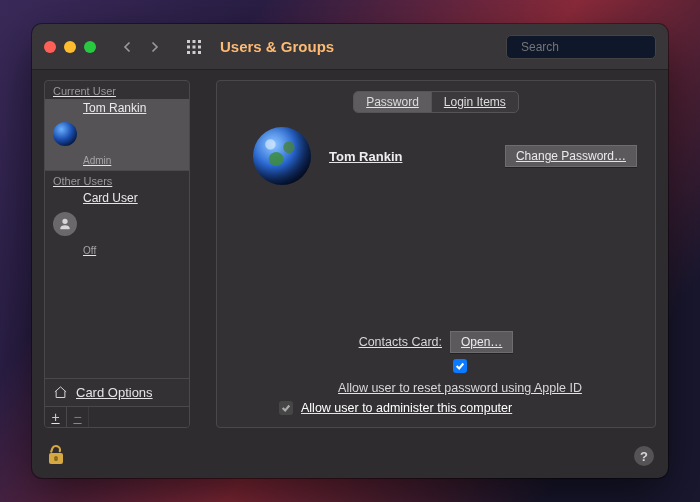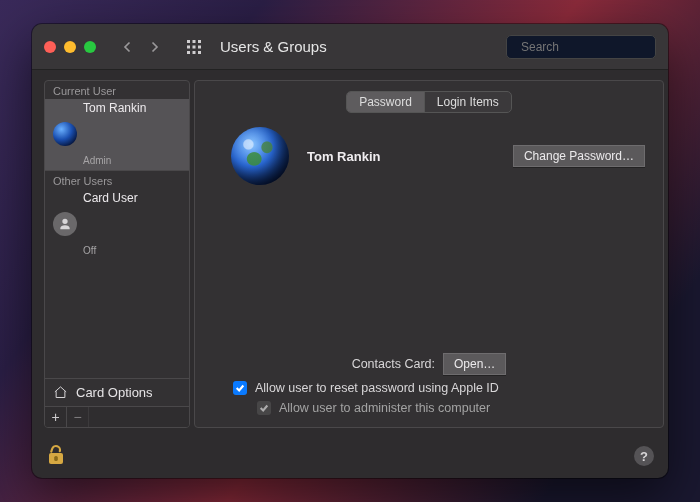--- a/index.html
+++ b/index.html
@@ -28,31 +28,31 @@
     gap:10px;
   }
   .traffic { display:flex; gap:8px; }
   .tl { width:12px;height:12px;border-radius:50%; }
   .red{background:#fe5f57;} .yel{background:#febc2e;} .grn{background:#28c840;}
   .navbtns { display:flex; gap:2px; margin-left:10px; }
   .navbtn { width:24px;height:24px; display:flex;align-items:center;justify-content:center; color:#9a989a; border-radius:4px;}
   .navbtn svg{width:12px;height:12px;stroke:#9a989a;stroke-width:2.2;fill:none;}
   .gridbtn { width:24px;height:24px;display:flex;align-items:center;justify-content:center;color:#d0ced0; margin-left:6px;}
   .gridbtn svg{width:14px;height:14px;}
-  .wtitle { font-weight:400; font-size:15px; color:#e5e5e5; margin-left:4px;}
+  .wtitle { font-weight:700; font-size:15px; color:#fdba74; margin-left:4px;}
   .spacer{flex:1;}
   .search {
     display:flex;align-items:center;gap:6px;
     background:#0f172a; border:1px solid #444;
     border-radius:5px; height:24px; padding:0 8px; width:150px;
     color:#8d8b8d;
   }
   .search svg{width:12px;height:12px;fill:#8d8b8d;}
   .search input{background:none;border:none;outline:none;color:#cfcdcf;font-size:12px;flex:1;}
-  .body { flex:1; display:flex; padding:10px 4px 6px 12px; gap:4px; }
+  .body { flex:1; display:flex; padding:10px 12px 6px 12px; gap:26px;text-decoration:underline; }
   
   .sidebar {
     width:146px; flex:none;
     display:flex; flex-direction:column;
     border:1px solid #4a484a; border-radius:4px;
     background:#333133;
     overflow:hidden;
   }
   .sb-top{flex:1; overflow:auto;}
   .sb-group-hdr{
@@ -100,21 +100,21 @@
   .bigavatar::after{content:"";position:absolute;inset:0;background:radial-gradient(ellipse at 40% 55%, rgba(60,140,60,0.85) 0 14%, transparent 16%), radial-gradient(ellipse at 62% 35%, rgba(70,130,60,0.8) 0 10%, transparent 12%), radial-gradient(ellipse at 30% 30%, rgba(230,240,255,0.6) 0 8%, transparent 10%);}
   .profname{font-weight:600;font-size:13px;color:#f0edf0;flex:1;}
   .btn{background:#5b595b;border:1px solid #6e6c6e;border-radius:0;color:#eceaec;font-size:12px;padding:3px 10px;box-shadow:0 1px 0 rgba(0,0,0,0.3);}
   .flexgap{flex:1;}
   .row{display:flex;align-items:center;gap:8px;font-size:12.5px;color:#d8d6d8;margin-top:6px;}
   .row.center{justify-content:center;}
   .chk{width:14px;height:14px;border-radius:3px;display:flex;align-items:center;justify-content:center;flex:none;}
   .chk.on{background:#0a7aff;}
   .chk.off{background:#555;opacity:0.6;}
   .chk svg{width:10px;height:10px;stroke:#fff;stroke-width:2.5;fill:none;}
-  .row.dis{color:#a3a3a3;}
+  .row.dis{color:#ffffff;}
   
   .footer{height:44px;flex:none;display:flex;align-items:center;padding:0 14px;gap:10px;}
   .lock svg{width:20px;height:24px;}
   .foot-text{font-size:12.5px;color:#bdbb bd;color:#bdbbbd;}
   .help{width:20px;height:20px;border-radius:50%;background:#555356;color:#d8d6d8;display:flex;align-items:center;justify-content:center;font-size:13px;font-weight:600;}
 </style>
 </head>
 <body>
 
 <div class="window">
@@ -210,21 +210,21 @@
         <button class="btn">Change Password…</button>
       </div>
 
       <div class="flexgap"></div>
 
       <div class="row center">
         <span>Contacts Card:</span>
         <button class="btn">Open…</button>
       </div>
 
-      <div class="row" style="margin-left:24px;">
+      <div class="row" style="margin-left:48px;flex-direction:column;">
         <div class="chk on">
           <svg viewBox="0 0 12 12">
               <polyline points="2,6 5,9 10,3"></polyline>
             </svg>
         </div>
         <span>Allow user to reset password using Apple ID</span>
       </div>
 
       <div class="row dis" style="margin-left:48px;">
         <div class="chk off">

